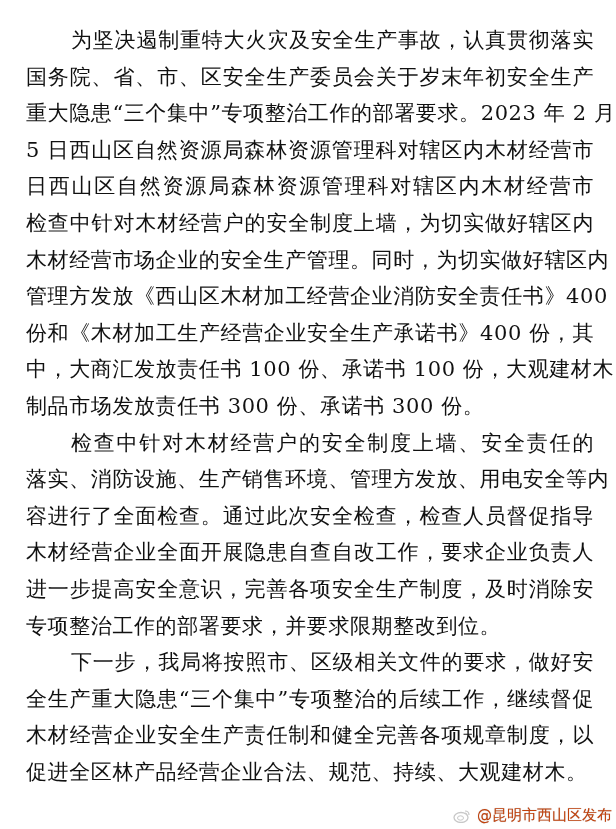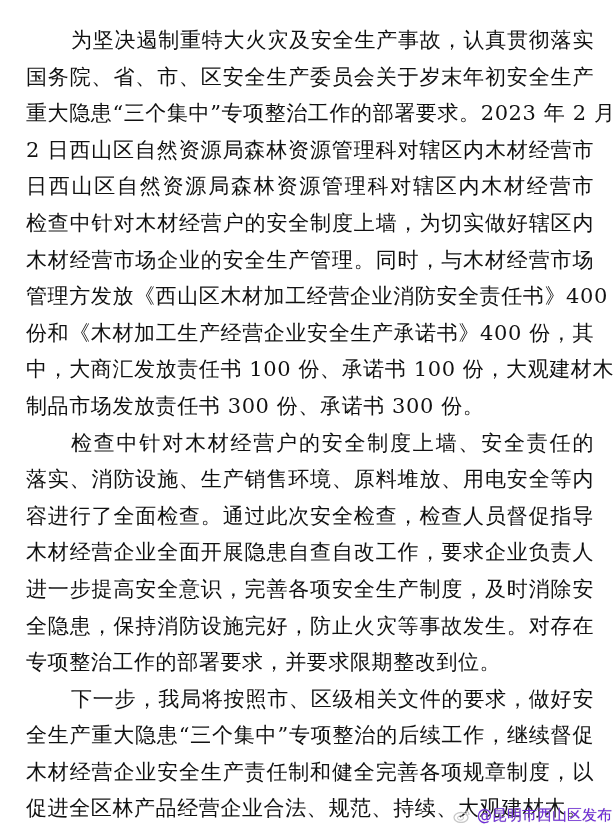--- a/index.html
+++ b/index.html
@@ -38,55 +38,54 @@
     }
     .watermark {
       position: absolute;
       right: 4px;
       bottom: 4px;
       display: flex;
       align-items: center;
       gap: 6px;
       font-family: "DejaVu Sans", "Liberation Sans", sans-serif;
       font-size: 15px;
-      color: #6d28d9;
+      color: #c2410c;
       text-shadow: 0 0 1px #bbbbbb;
     }
     .weibo-icon {
       width: 18px;
       height: 14px;
       display: inline-block;
     }
   </style>
 </head>
 <body>
 
 <div class="doc">
 
   <div>
     <div class="line indent">为坚决遏制重特大火灾及安全生产事故，认真贯彻落实</div>
     <div class="line">国务院、省、市、区安全生产委员会关于岁末年初安全生产</div>
     <div class="line">重大隐患“三个集中”专项整治工作的部署要求。2023 年 2 月</div>
-    <div class="line">2 日西山区自然资源局森林资源管理科对辖区内木材经营市</div>
+    <div class="line">5 日西山区自然资源局森林资源管理科对辖区内木材经营市</div>
     <div class="line">日西山区自然资源局森林资源管理科对辖区内木材经营市</div>
     <div class="line">检查中针对木材经营户的安全制度上墙，为切实做好辖区内</div>
-    <div class="line">木材经营市场企业的安全生产管理。同时，与木材经营市场</div>
+    <div class="line">木材经营市场企业的安全生产管理。同时，为切实做好辖区内</div>
     <div class="line">管理方发放《西山区木材加工经营企业消防安全责任书》400</div>
     <div class="line">份和《木材加工生产经营企业安全生产承诺书》400 份，其</div>
     <div class="line">中，大商汇发放责任书 100 份、承诺书 100 份，大观建材木</div>
     <div class="line last">制品市场发放责任书 300 份、承诺书 300 份。</div>
   </div>
 
   <div>
     <div class="line indent">检查中针对木材经营户的安全制度上墙、安全责任的</div>
-    <div class="line">落实、消防设施、生产销售环境、原料堆放、用电安全等内</div>
+    <div class="line">落实、消防设施、生产销售环境、管理方发放、用电安全等内</div>
     <div class="line">容进行了全面检查。通过此次安全检查，检查人员督促指导</div>
     <div class="line">木材经营企业全面开展隐患自查自改工作，要求企业负责人</div>
     <div class="line">进一步提高安全意识，完善各项安全生产制度，及时消除安</div>
-    <div class="line">全隐患，保持消防设施完好，防止火灾等事故发生。对存在</div>
     <div class="line last">专项整治工作的部署要求，并要求限期整改到位。</div>
   </div>
 
   <div>
     <div class="line indent">下一步，我局将按照市、区级相关文件的要求，做好安</div>
     <div class="line">全生产重大隐患“三个集中”专项整治的后续工作，继续督促</div>
     <div class="line">木材经营企业安全生产责任制和健全完善各项规章制度，以</div>
     <div class="line last">促进全区林产品经营企业合法、规范、持续、大观建材木。</div>
   </div>
 </div>

